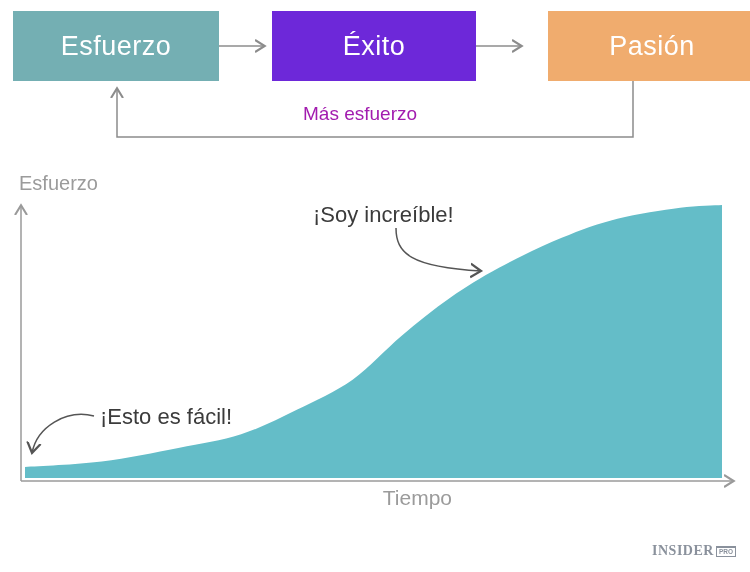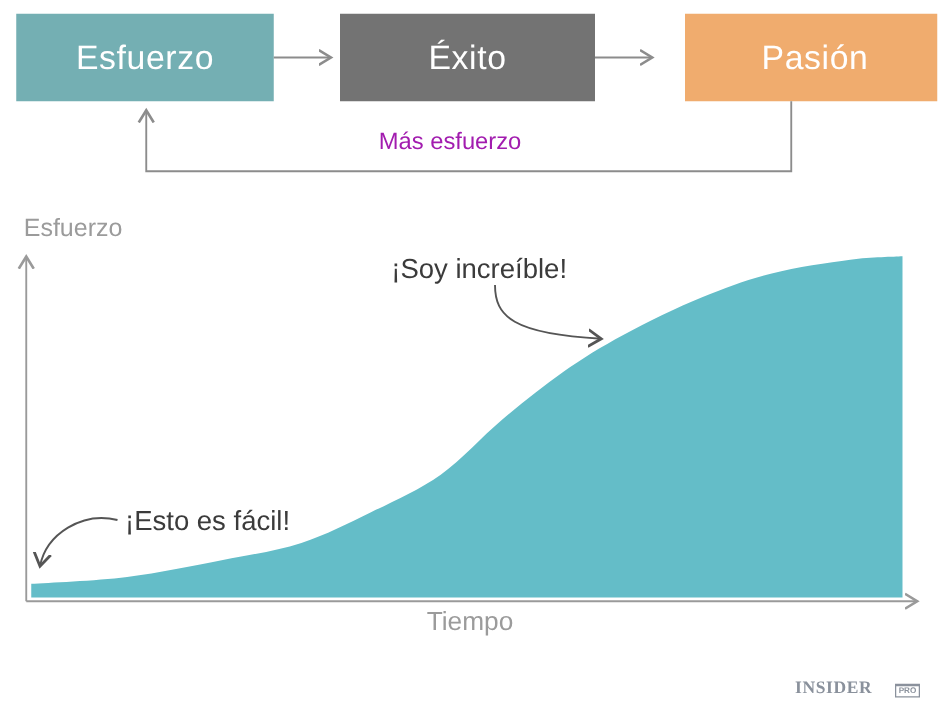--- a/index.html
+++ b/index.html
@@ -18,48 +18,48 @@
     font-size:27px;
     letter-spacing:.5px;
   }
   .box-esfuerzo{left:13px;width:206px;}
   .box-exito{left:272px;width:204px;}
   .box-pasion{left:529px;width:208px;margin-left:19px;}
   .overlay-svg{position:absolute;left:0;top:0;}
   .lbl{position:absolute;white-space:nowrap;}
   .lbl-mas{left:303px;top:103px;font-size:19px;color:#a21caf;}
   .lbl-yaxis{left:19px;top:172px;font-size:20px;color:#9b9b9b;}
-  .lbl-xaxis{left:300px;top:486px;width:152px;text-align:center;font-size:21px;color:#9b9b9b;}
+  .lbl-xaxis{left:300px;top:486px;width:152px;text-align:right;font-size:21px;color:#9b9b9b;}
   .lbl-soy{left:313px;top:202px;font-size:22px;color:#3b3b3b;}
   .lbl-esto{left:100px;top:404px;font-size:22px;color:#3b3b3b;}
   .logo{
     position:absolute;right:14px;top:543px;
     font-family:"Liberation Serif","DejaVu Serif",serif;
     font-weight:bold;font-size:14px;color:#8a919c;
     letter-spacing:.5px;
-    display:flex;align-items:center;gap:16px;
+    display:flex;align-items:flex-start;
   }
   .logo-pro{
     font-family:"Liberation Sans",sans-serif;
     font-weight:bold;
     font-size:6.5px;letter-spacing:0;
     border:1px solid #8a919c;border-top-width:2px;
     padding:0 2px;margin-left:2px;margin-top:3px;
     line-height:8px;
   }
 </style>
 </head>
 <body>
 
 <div class="canvas">
 
   <div class="flow-box box-esfuerzo" style="background: rgb(116, 175, 179);">
     <span>Esfuerzo</span>
   </div>
-  <div class="flow-box box-exito" style="background: #737373;">
+  <div class="flow-box box-exito" style="background: #6d28d9;">
     <span>Éxito</span>
   </div>
   <div class="flow-box box-pasion" style="background: rgb(240, 172, 110);">
     <span>Pasión</span>
   </div>
 
   <svg class="overlay-svg" width="750" height="572" viewBox="0 0 750 572">
     <defs>
       <marker id="arrow-conn" markerWidth="10" markerHeight="10" refX="6" refY="5" orient="auto">
         <path d="M0,1 L6.5,5 L0,9" fill="none" stroke="#8c8c8c" stroke-width="1.4"></path>

